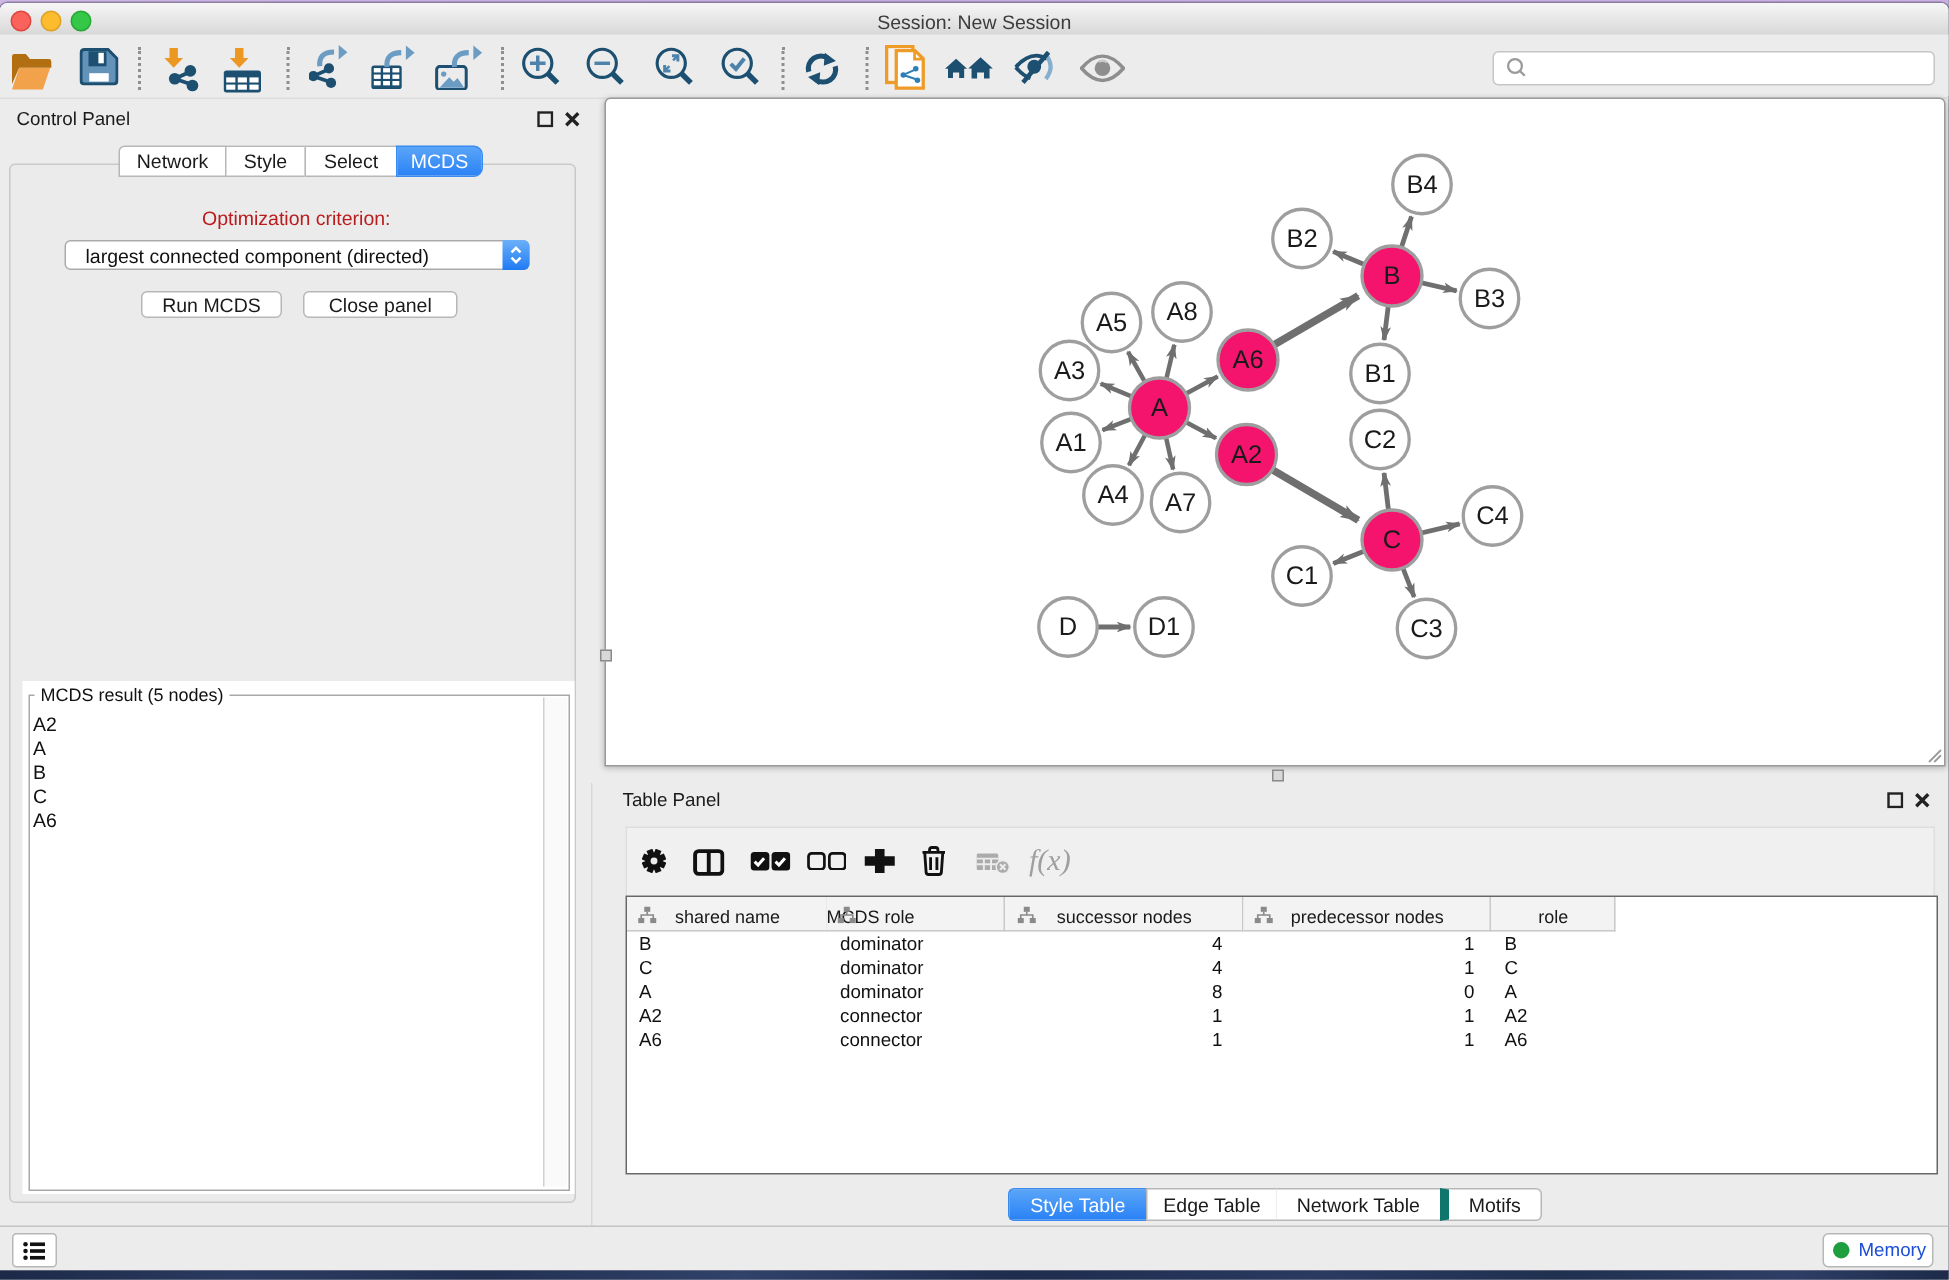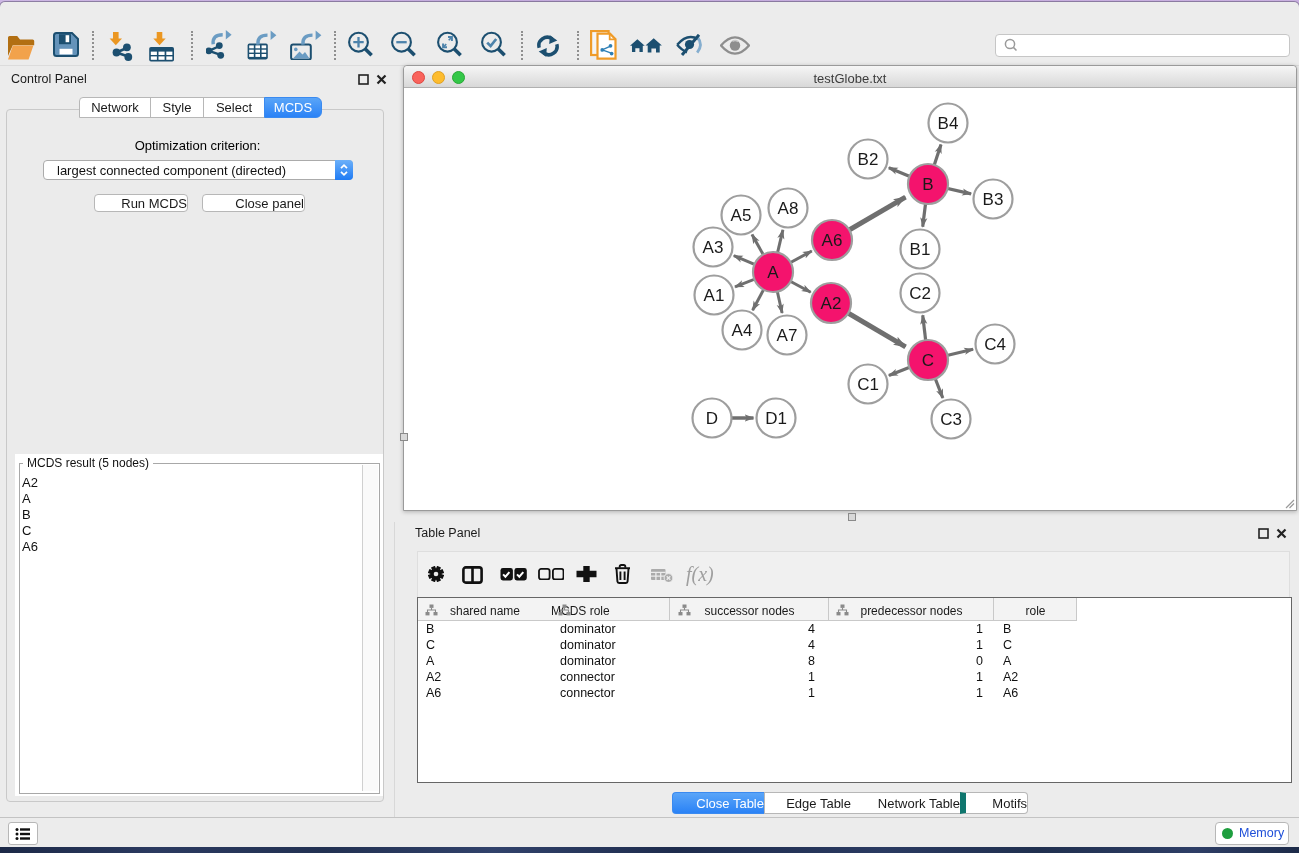--- a/index.html
+++ b/index.html
@@ -5,25 +5,31 @@
   font-family:"Liberation Sans",sans-serif;background:#22304f}
 .win {position:absolute;left:0;top:2px;width:1299px;height:845px;background:#ececec;
   border-radius:5px 5px 0 0;box-shadow:0 0 0 1px rgba(90,80,110,.55)}
 .titlebar {position:absolute;left:0;top:0;width:100%;height:21px;border-radius:5px 5px 0 0;
   background:linear-gradient(#f6f6f6,#d8d8d8);border-bottom:1px solid #b0b0b0}
 .tl {position:absolute;top:5px;width:12px;height:12px;border-radius:50%}
 .title {position:absolute;top:5px;width:100%;text-align:center;font-size:13px;color:#3c3c3c}
 .tab {position:absolute;height:21px;background:#fff;border:1px solid #b7b7b7;box-sizing:border-box;
   text-align:center;font-size:13px;color:#1a1a1a;line-height:20px}
 .btn {position:absolute;background:#fff;border:1px solid #b7b7b7;border-radius:4px;box-sizing:border-box;
-  text-align:right;font-size:13px;color:#1a1a1a}
+  text-align:center;font-size:13px;color:#1a1a1a}
 .bluesel {background:linear-gradient(#5aa5f8,#2a82f6);color:#fff;border-color:#3a8af0}
 </style></head><body>
 <div style="position:absolute;left:0;top:0;width:1299px;height:8px;background:linear-gradient(90deg,#cdb7e4,#c3abdc 40%,#c9b0e0)"></div>
 <div class="win">
+ <div class="titlebar">
+  <div class="tl" style="left:7px;background:#f9635c;border:1px solid #dd4741"></div>
+  <div class="tl" style="left:27px;background:#fdbc2e;border:1px solid #dfa123"></div>
+  <div class="tl" style="left:47px;background:#34c748;border:1px solid #27a835"></div>
+  <div class="title">Session: New Session</div>
+ </div>
 
  <div style="position:absolute;left:0;top:21px;width:100%;height:41px;background:#ececec"></div>
  <svg style="position:absolute;left:7px;top:31px" width="30" height="27" viewBox="0 0 30 27">
       <path d="M1 23 L1 4.6 Q1 3 2.6 3 L10.2 3 L13 6.4 L25.6 6.4 Q27.2 6.4 27.2 8 L27.2 12.2 L5.8 12.2 L1 23 Z" fill="#b26f12"></path>
       <path d="M1 26.6 L5.8 12.4 L26.4 12.4 L21.6 26.6 Z" fill="#f2a24b"></path>
     </svg>
     <svg style="position:absolute;left:53px;top:30px" width="26" height="25" viewBox="0 0 26 25">
       <path d="M1 3.5 Q1 1 3.5 1 L19 1 L25 7 L25 21.5 Q25 24 22.5 24 L3.5 24 Q1 24 1 21.5 Z" fill="#6493ba" stroke="#1c4f70" stroke-width="2"></path>
       <rect x="6" y="2.2" width="12" height="10" fill="#1c4f70"></rect>
       <rect x="12.6" y="3.2" width="3.6" height="7" fill="#fff"></rect>
@@ -173,43 +179,37 @@
     </svg>
  <svg style="position:absolute;left:376px;top:72px" width="11" height="11" viewBox="0 0 11 11">
       <path d="M1.5 1.5 L9.5 9.5 M9.5 1.5 L1.5 9.5" stroke="#222" stroke-width="2.2"></path>
     </svg>
  <div style="position:absolute;left:6px;top:107px;width:378px;height:693px;border:1px solid #c9c9c9;border-radius:4px;background:#ebebeb;box-sizing:border-box"></div>
  <div class="tab" style="left:79px;top:95px;width:72px;border-radius:4px 0 0 0">Network</div>
  <div class="tab" style="left:150px;top:95px;width:54px">Style</div>
  <div class="tab" style="left:203px;top:95px;width:62px">Select</div>
  <div class="tab bluesel" style="left:264px;top:95px;width:58px;border-radius:0 6px 6px 0">MCDS</div>
 
- <div style="position:absolute;left:0px;top:136px;width:395px;text-align:center;font-size:13px;color:#000000">Optimization criterion:</div>
+ <div style="position:absolute;left:0px;top:136px;width:395px;text-align:center;font-size:13px;color:#b91c1c">Optimization criterion:</div>
  <div style="position:absolute;left:43px;top:158px;width:310px;height:20px;background:#fff;border:1px solid #ababab;border-radius:4px;box-sizing:border-box"></div>
  <div style="position:absolute;left:57px;top:161px;font-size:13px;color:#111">largest connected component (directed)</div>
  <div style="position:absolute;left:335px;top:158px;width:18px;height:20px;border-radius:0 4px 4px 0;background:linear-gradient(#6cb0f9,#1f7bf4);box-sizing:border-box"></div>
  <svg style="position:absolute;left:339px;top:161px" width="10" height="14" viewBox="0 0 10 14">
       <path d="M2 5.2 L5 2.2 L8 5.2 M2 8.8 L5 11.8 L8 8.8" fill="none" stroke="#fff" stroke-width="1.7"></path>
     </svg>
  <div class="btn" style="left:94px;top:192px;width:94px;height:18px;line-height:17px">Run MCDS</div>
  <div class="btn" style="left:202px;top:192px;width:103px;height:18px;line-height:17px">Close panel</div>
 
  <div style="position:absolute;left:15px;top:452px;width:368px;height:342px;background:#fff"></div>
  <div style="position:absolute;left:19px;top:461px;width:359px;height:329px;border:1px solid #a8a8a8"></div>
  <div style="position:absolute;left:23px;top:454px;background:#fff;padding:0 4px;font-size:12px;color:#111">MCDS result (5 nodes)</div>
  <div style="position:absolute;left:362px;top:463px;width:15px;height:326px;background:#fafafa;border-left:1px solid #d0d0d0"></div>
  <div style="position:absolute;left:22px;top:473px;font-size:13px;color:#111;line-height:16px">A2<br>A<br>B<br>C<br>A6</div>
 
  <div style="position:absolute;left:403px;top:63px;width:894px;height:446px;border:1px solid #9a9a9a;border-radius:4px 4px 0 0;background:#fff;box-sizing:border-box;box-shadow:0 1px 4px rgba(0,0,0,.25)">
-  <div style="position:absolute;left:0;top:0;width:100%;height:22px;border-radius:4px 4px 0 0;background:linear-gradient(#f6f6f6,#d8d8d8);border-bottom:1px solid #b0b0b0;box-sizing:border-box">
-   <div class="tl" style="left:8px;top:5px;background:#f9635c;border:1px solid #dd4741;width:11px;height:11px"></div>
-   <div class="tl" style="left:28px;top:5px;background:#fdbc2e;border:1px solid #dfa123;width:11px;height:11px"></div>
-   <div class="tl" style="left:48px;top:5px;background:#34c748;border:1px solid #27a835;width:11px;height:11px"></div>
-   <div style="position:absolute;top:5px;width:100%;text-align:center;font-size:13px;color:#3c3c3c">testGlobe.txt</div>
-  </div>
   <svg style="position:absolute;left:0;top:22px" width="892" height="422" viewBox="0 0 892 422">
         <defs>
           <marker id="ah" markerWidth="10" markerHeight="8" refX="9" refY="4" orient="auto" markerUnits="userSpaceOnUse">
             <path d="M0,0.4 L10,4 L0,7.6 L2.6,4 Z" fill="#6f6f6f"></path>
           </marker>
           <marker id="ahb" markerWidth="13" markerHeight="10" refX="12" refY="5" orient="auto" markerUnits="userSpaceOnUse">
             <path d="M0,0.4 L13,5 L0,9.6 L3,5 Z" fill="#6f6f6f"></path>
           </marker>
         </defs>
         <line x1="428.0" y1="152.0" x2="501.5" y2="109.1" stroke="#6f6f6f" stroke-width="5.0" marker-end="url(#ahb)"></line>
@@ -399,21 +399,21 @@
     <div style="position:absolute;left:560px;top:668px;font-size:12.5px;color:#111">connector</div>
     <div style="position:absolute;left:700px;top:668px;width:115px;text-align:right;font-size:12.5px;color:#111">1</div>
     <div style="position:absolute;left:870px;top:668px;width:113px;text-align:right;font-size:12.5px;color:#111">1</div>
     <div style="position:absolute;left:1003px;top:668px;font-size:12.5px;color:#111">A2</div>
     <div style="position:absolute;left:426px;top:684px;font-size:12.5px;color:#111">A6</div>
     <div style="position:absolute;left:560px;top:684px;font-size:12.5px;color:#111">connector</div>
     <div style="position:absolute;left:700px;top:684px;width:115px;text-align:right;font-size:12.5px;color:#111">1</div>
     <div style="position:absolute;left:870px;top:684px;width:113px;text-align:right;font-size:12.5px;color:#111">1</div>
     <div style="position:absolute;left:1003px;top:684px;font-size:12.5px;color:#111">A6</div>
 
- <div class="btn bluesel" style="left:672px;top:790px;width:92px;height:22px;line-height:21px;border-radius:4px 0 0 4px;border-right:none">Close Table</div>
+ <div class="btn bluesel" style="left:672px;top:790px;width:92px;height:22px;line-height:21px;border-radius:4px 0 0 4px;border-right:none">Style Table</div>
  <div class="btn" style="left:764px;top:790px;width:88px;height:22px;line-height:21px;border-radius:0">Edge Table</div>
  <div class="btn" style="left:851px;top:790px;width:110px;height:22px;line-height:21px;border-radius:0;border-left:none">Network Table</div>
  <div class="btn" style="left:960px;top:790px;width:68px;height:22px;line-height:21px;border-radius:0 4px 4px 0;border-left:6px solid #0f766e">Motifs</div>
 
  <div style="position:absolute;left:0;top:815px;width:100%;height:1px;background:#c3c3c3"></div>
  <div class="btn" style="left:8px;top:820px;width:30px;height:23px;border-radius:3px"></div>
  <svg style="position:absolute;left:15px;top:825px" width="16" height="14" viewBox="0 0 16 14">
       <g fill="#111">
         <circle cx="2" cy="2.5" r="1.5"></circle>
         <circle cx="2" cy="7" r="1.5"></circle>

